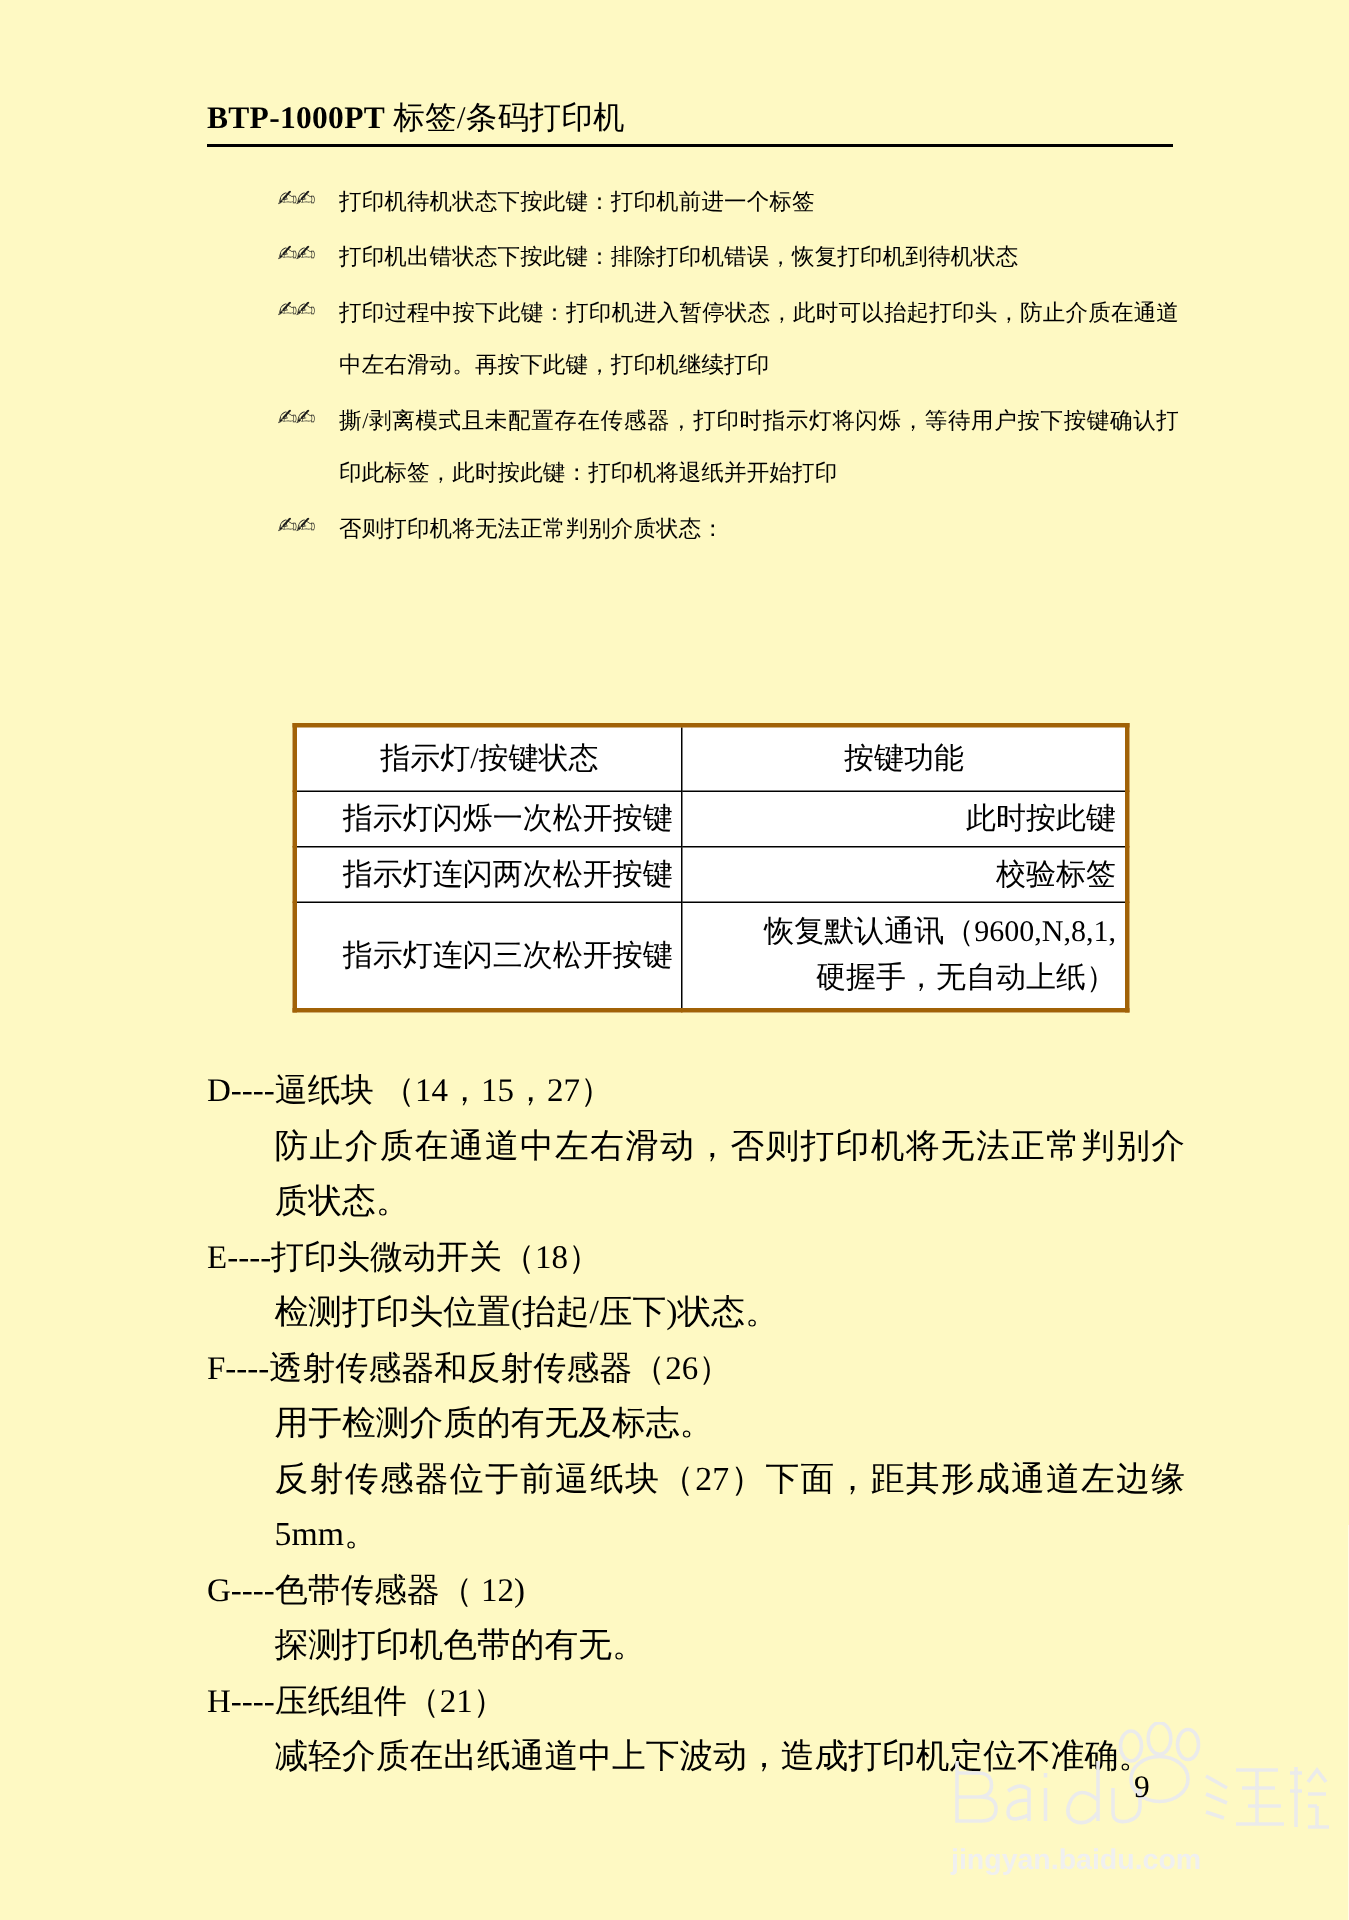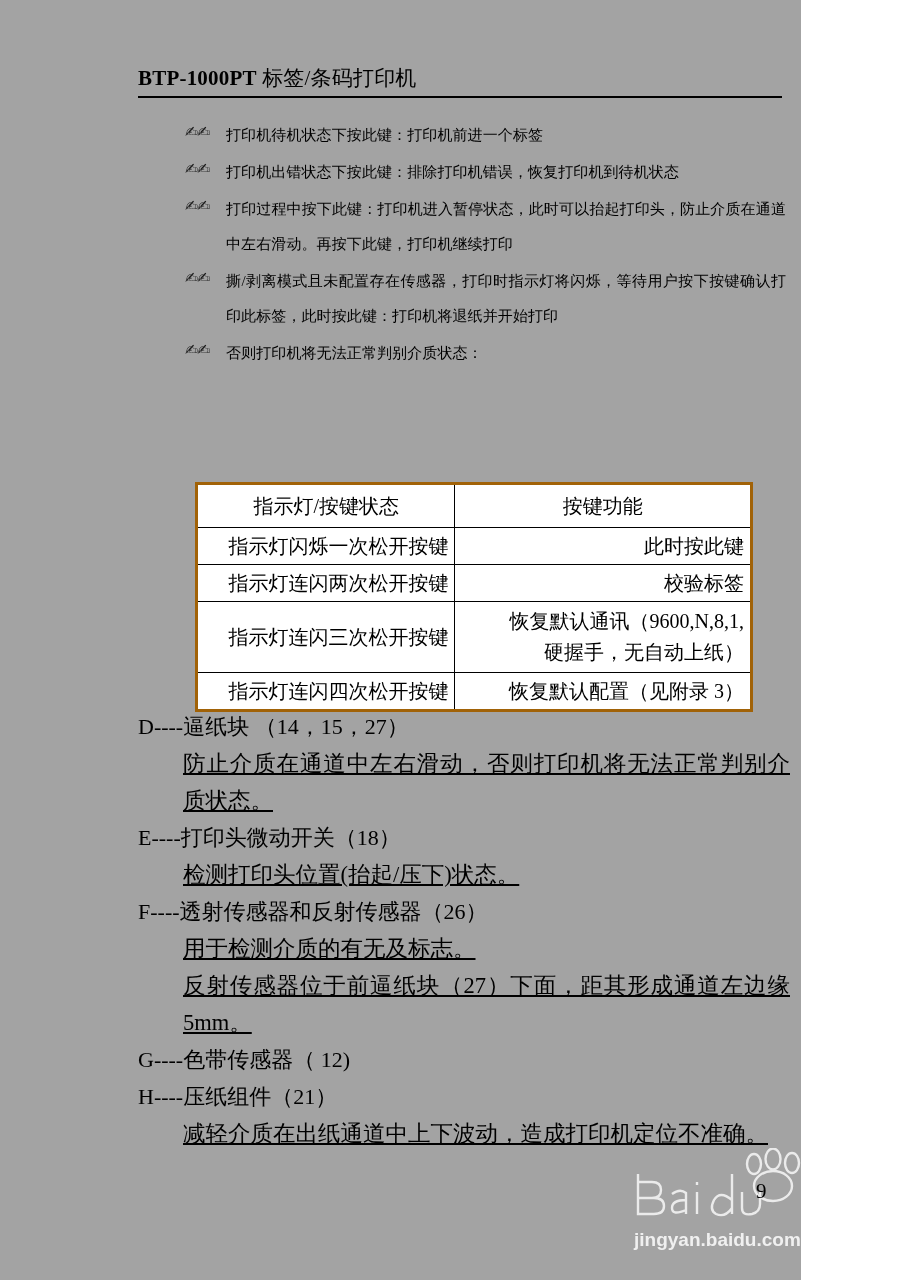--- a/index.html
+++ b/index.html
@@ -7,24 +7,24 @@
     margin: 0;
     padding: 0;
     background: #ffffff;
   }
   body {
     font-family: "Liberation Serif", "DejaVu Serif", serif;
     color: #000000;
   }
   #page {
     position: relative;
-    width: 801px;
+    width: 899px;
     height: 1280px;
     overflow: hidden;
-    background: #a3a3a3;
+    background: #fef9c3;
   }
 
   
   .header {
     position: absolute;
     left: 138px;
     top: 64px;
     width: 644px;
   }
   .header-title {
@@ -116,21 +116,20 @@
     font-size: 22px;
     line-height: 37px;
     white-space: nowrap;
   }
   .sec-body {
     font-size: 22.5px;
     line-height: 37px;
     padding-left: 45px;
     text-align: justify;
     text-justify: inter-character;
-    text-decoration: underline;
   }
   .sec-body p { margin: 0; }
 
   
   .watermark {
     position: absolute;
     left: 628px;
     top: 1148px;
     width: 260px;
     height: 104px;
@@ -193,24 +192,20 @@
         <td class="cell">此时按此键</td>
       </tr>
       <tr>
         <td class="cell">指示灯连闪两次松开按键</td>
         <td class="cell">校验标签</td>
       </tr>
       <tr>
         <td class="cell cell-tall">指示灯连闪三次松开按键</td>
         <td class="cell cell-tall two-line"><span>恢复默认通讯（9600,N,8,1,</span><br><span>硬握手，无自动上纸）</span></td>
       </tr>
-      <tr>
-        <td class="cell">指示灯连闪四次松开按键</td>
-        <td class="cell">恢复默认配置（见附录 3）</td>
-      </tr>
     </tbody>
   </table>
 
   <div class="sections">
     <div class="sec">
       <div class="sec-head">D----逼纸块 （14，15，27）</div>
       <div class="sec-body">
         <p>防止介质在通道中左右滑动，否则打印机将无法正常判别介质状态。</p>
       </div>
     </div>
@@ -222,20 +217,23 @@
     </div>
     <div class="sec">
       <div class="sec-head">F----透射传感器和反射传感器（26）</div>
       <div class="sec-body">
         <p>用于检测介质的有无及标志。</p>
         <p>反射传感器位于前逼纸块（27）下面，距其形成通道左边缘5mm。</p>
       </div>
     </div>
     <div class="sec">
       <div class="sec-head">G----色带传感器（ 12)</div>
+      <div class="sec-body">
+        <p>探测打印机色带的有无。</p>
+      </div>
     </div>
     <div class="sec">
       <div class="sec-head">H----压纸组件（21）</div>
       <div class="sec-body">
         <p>减轻介质在出纸通道中上下波动，造成打印机定位不准确。</p>
       </div>
     </div>
   </div>
 
   <div class="watermark">

